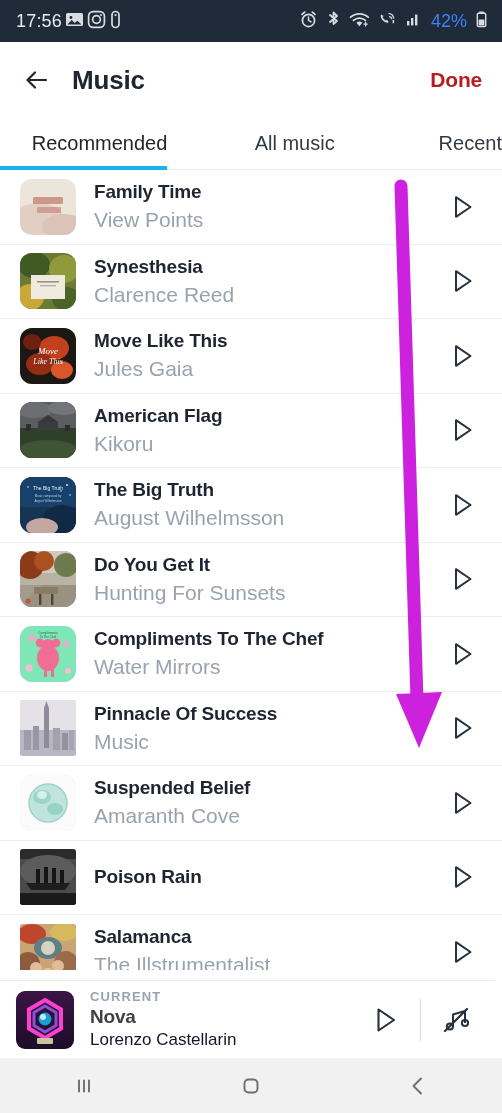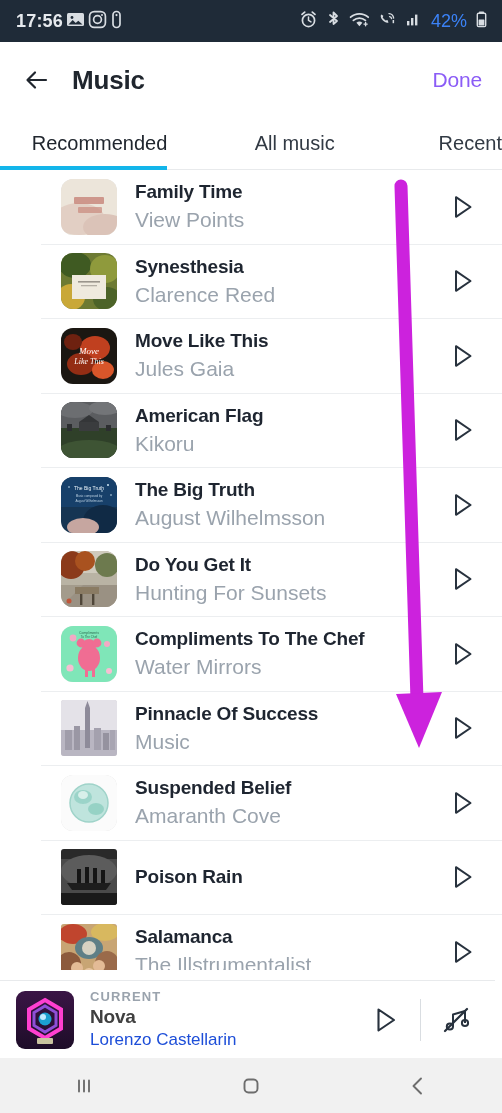--- a/index.html
+++ b/index.html
@@ -10,59 +10,59 @@
     position:relative;
   }
 
   
   .status-bar {
     height:42px; background:#1f2b38; color:#d8dde2;
     display:flex; align-items:center; justify-content:space-between;
     padding:0 14px 0 16px;
   }
   .sb-left, .sb-right { display:flex; align-items:center; }
-  .sb-left { gap:3px;font-weight:bold; }
+  .sb-left { gap:3px; }
   .sb-right { gap:8px; }
   .sb-time { font-size:18px; letter-spacing:.2px; color:#e6eaee; }
   .sb-ico { display:block; }
   .sb-batt-txt { font-size:18px; color:#3b82f6; margin-left:2px; }
 
   
   .header {
     height:76px; display:flex; align-items:center;
     padding:0 20px 0 16px; background:#fff;
   }
   .back-btn { width:42px; height:42px; display:flex; align-items:center; justify-content:center; cursor:pointer; }
   .page-title {
     font-size:26px; font-weight:700; color:#20262e;
     margin-left:14px; letter-spacing:-.2px;
   }
   .done-btn {
-    margin-left:auto; font-size:21px; font-weight:400;
-    color:#8b5cf6; letter-spacing:-.2px; cursor:pointer;
+    margin-left:auto; font-size:21px; font-weight:700;
+    color:#b91c1c; letter-spacing:-.2px; cursor:pointer;
   }
 
   
   .tabs {
     display:flex; height:52px; background:#fff;
     border-bottom:1px solid #e8eaec; position:relative;
   }
   .tab {
     flex:1; display:flex; align-items:center; justify-content:flex-end;
     font-size:20px; color:#323a44; cursor:pointer; position:relative;
   }
   .tab.active { color:#20262e; }
   .tab .underline {
     position:absolute; left:0; right:0; bottom:-1px; height:4px;
     background:#13b5ea; display:none;
   }
   .tab.active .underline { display:block; }
 
   
-  .song-list { position:relative; background:#f0abfc;margin-left:41px; }
+  .song-list { position:relative; background:#f0abfc; }
   .song-row {
     display:flex; align-items:center; height:74.5px;
     padding:0 20px 0 20px; border-bottom:1px solid #eceef0;
     background:#fff; cursor:pointer;
   }
   .art {
     width:56px; height:56px; flex:0 0 56px; border-radius:12px;
     overflow:hidden; position:relative; background:#ddd;
   }
   .art.sq { border-radius:3px; }
@@ -99,21 +99,21 @@
   .player-art svg { display:block; width:100%; height:100%; }
   .player-meta { margin-left:16px; flex:1; min-width:0; }
   .player-kicker {
     font-size:13px; font-weight:700; color:#9aa3ad;
     letter-spacing:1.1px; line-height:1.3;
   }
   .player-title {
     font-size:19px; font-weight:700; color:#404040;
     line-height:1.25; letter-spacing:-.2px;
   }
-  .player-artist { font-size:17px; color:#1d4ed8; line-height:1.25; }
+  .player-artist { font-size:17px; color:#0f172a; line-height:1.25; }
   .player-play { width:46px; height:46px; display:flex; align-items:center; justify-content:center; cursor:pointer; }
   .player-div { width:1px; height:42px; background:#d9dde1; margin:0 12px; }
   .player-remove { width:46px; height:46px; display:flex; align-items:center; justify-content:center; cursor:pointer; }
 
   
   .nav-bar {
     position:absolute; left:0; bottom:0; width:502px; height:55px;
     background:#f1f1f1; display:flex; align-items:center; z-index:50;
   }
   .nav-btn { flex:1; display:flex; align-items:center; justify-content:center; cursor:pointer; }

